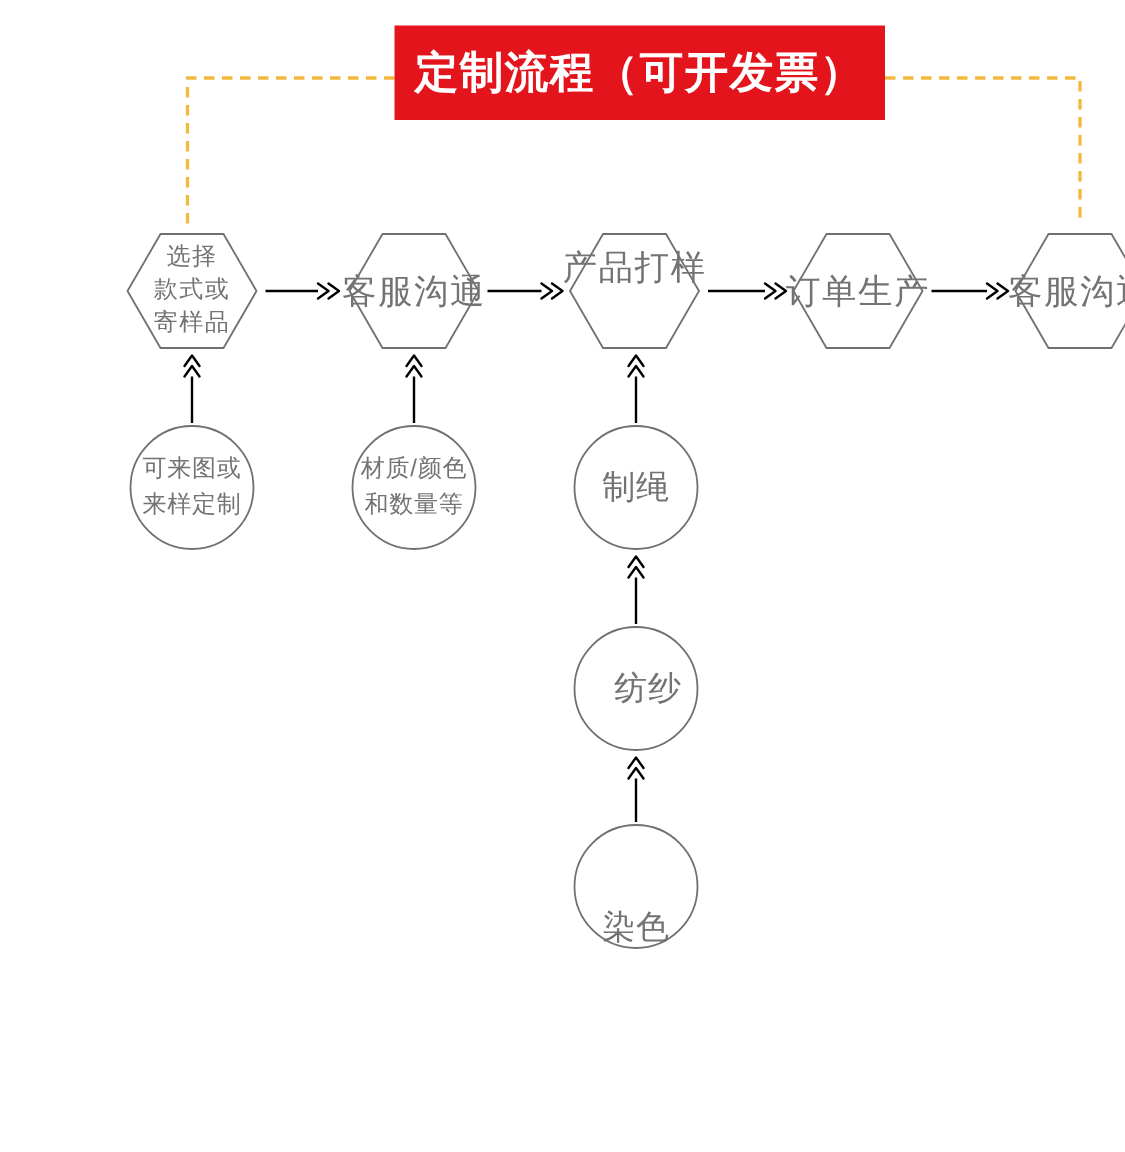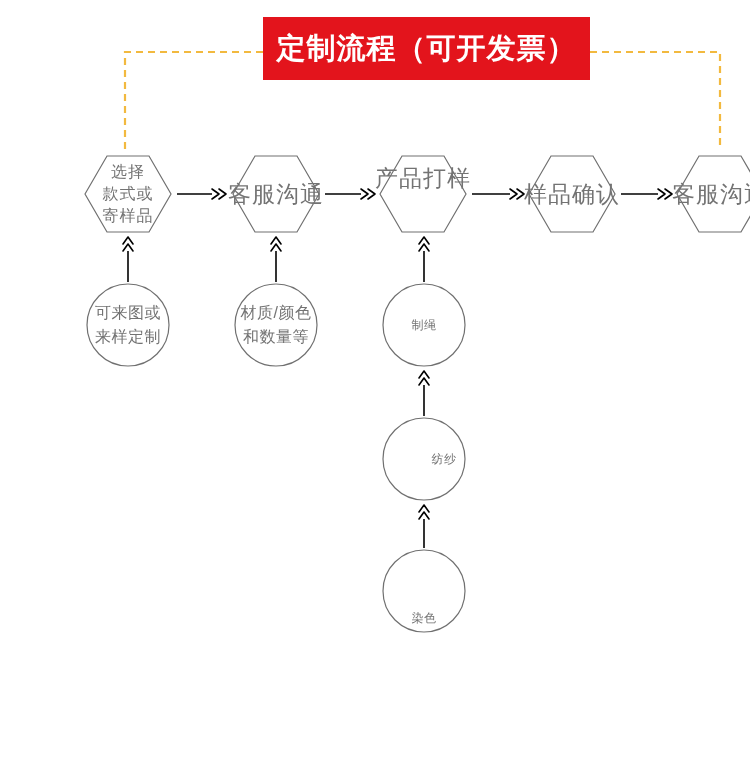--- a/index.html
+++ b/index.html
@@ -20,21 +20,21 @@
   }
   .banner-title{color:#ffffff;font-size:29px;font-weight:700;letter-spacing:1px;white-space:nowrap;}
   
   .node-label{
     position:absolute;transform:translate(-50%,-50%);
     text-align:center;white-space:pre-line;font-weight:400;color:#737373;
   }
   .hex-label{font-size:16px;line-height:22px;letter-spacing:1px;}
   .hex-label.single{font-size:23px;letter-spacing:1px;white-space:nowrap;}
   .circle-label{font-size:16px;line-height:24px;letter-spacing:0.5px;}
-  .circle-label.single{font-size:12px;white-space:nowrap;}
+  .circle-label.single{font-size:22px;white-space:nowrap;}
   
   .notes{position:absolute;left:48px;top:614px;width:672px;}
   .notes-heading{
     color:var(--note-heading-red,#d03a3a);font-size:18px;font-weight:700;
     letter-spacing:1px;margin:0 0 12px 0;
   }
   .note-item{display:flex;align-items:flex-start;font-size:19px;line-height:29px;letter-spacing:0.8px;color:#141414;margin-bottom:1px;}
   .note-number{flex:0 0 28px;}
   .note-text{white-space:pre-line;width:640px;}
 </style>
@@ -110,25 +110,25 @@
 
   <div class="banner">
     <span class="banner-title">定制流程（可开发票）</span>
   </div>
 
   <div class="node-label hex-label" style="left:80px;top:194px;">选择
 款式或
 寄样品</div>
   <div class="node-label hex-label single" style="left:228px;top:194px;">客服沟通</div>
   <div class="node-label hex-label single" style="left:375px;top:178px;">产品打样</div>
-  <div class="node-label hex-label single" style="left:524px;top:194px;">样品确认</div>
+  <div class="node-label hex-label single" style="left:524px;top:194px;">订单生产</div>
   <div class="node-label hex-label single" style="left:672px;top:194px;">客服沟通</div>
 
   <div class="node-label circle-label" style="left:228px;top:325px;">材质/颜色
 和数量等</div>
   <div class="node-label circle-label" style="left:80px;top:325px;">可来图或
 来样定制</div>
   <div class="node-label circle-label single" style="left:376px;top:325px;">制绳</div>
-  <div class="node-label circle-label single" style="left:396px;top:459px;">纺纱</div>
+  <div class="node-label circle-label single" style="left:384px;top:459px;">纺纱</div>
   <div class="node-label circle-label single" style="left:376px;top:618px;">染色</div>
 
 
 </div>
 
 </body></html>

